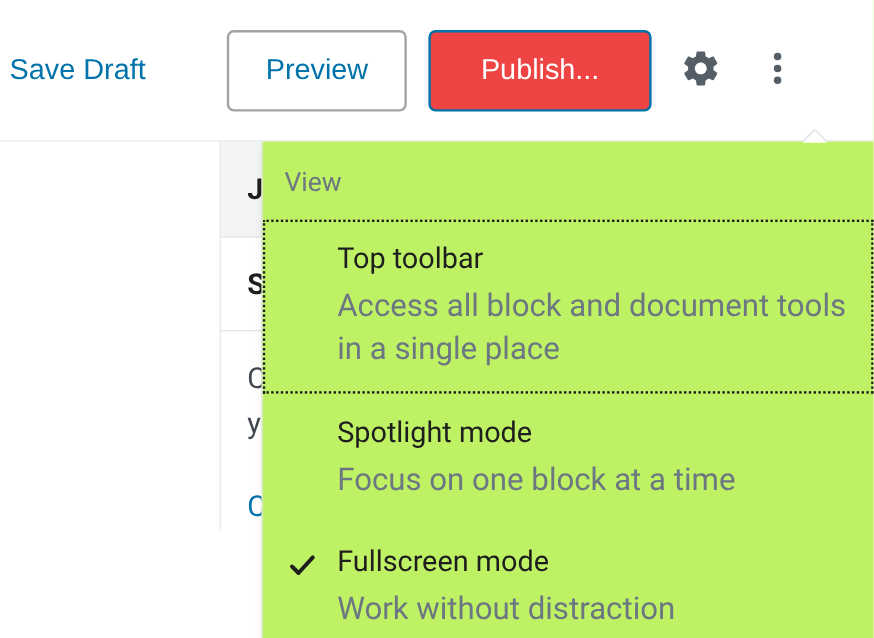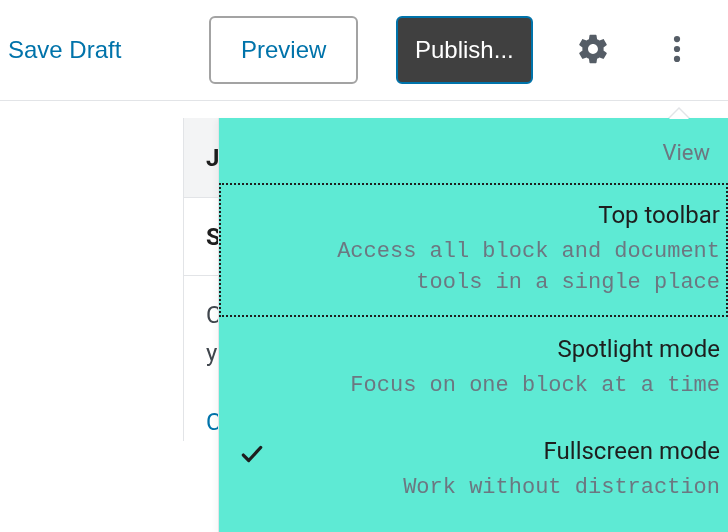--- a/index.html
+++ b/index.html
@@ -1,24 +1,24 @@
 <!DOCTYPE html>
 <html><head>
 <meta charset="utf-8">
 <style>
   * { box-sizing: border-box; margin: 0; padding: 0; }
   html, body { width: 728px; height: 532px; overflow: hidden; font-family: -apple-system, BlinkMacSystemFont, "Segoe UI", Roboto, sans-serif; }
   body { background: #fff; position: relative; }
 
   .toolbar {
-    height: 101px;
+    height: 118px;
     border-bottom: 1px solid #e2e4e7;
     display: flex;
     align-items: center;
-    justify-content: space-between;
+    justify-content: flex-start;
     padding: 0 28px 0 0;
     gap: 18px;
     background: #fff;
   }
 
   .save-draft {
     color: #0073aa;
     font-size: 24px;
     background: none;
     border: none;
@@ -32,25 +32,25 @@
     background: #fff;
     border: 2px solid #a3a3a3;
     border-radius: 6px;
     font-size: 24px;
     padding: 18px 30px;
     cursor: pointer;
   }
 
   .publish-btn {
     color: #fff;
-    background: #404040;
+    background: #ef4444;
     border: 2px solid #0073aa;
     border-radius: 6px;
     font-size: 24px;
-    padding: 18px 17px;
+    padding: 18px 42px;
     cursor: pointer;
   }
 
   .icon-btn {
     background: none;
     border: none;
     cursor: pointer;
     width: 46px;
     height: 46px;
     display: flex;
@@ -105,25 +105,24 @@
     font-size: 24px;
   }
 
   
   .dropdown {
     position: absolute;
     top: 118px;
     left: 218px;
     right: 0;
     bottom: 0;
-    background: #5eead4;
+    background: #bef264;
     border-left: 1px solid #e2e4e7;
     box-shadow: -2px 2px 6px rgba(0,0,0,0.04);
     padding-top: 18px;
-    text-align: right;
   }
 
   .dropdown::before {
     content: "";
     position: absolute;
     top: -11px;
     right: 38px;
     width: 0; height: 0;
     border-left: 11px solid transparent;
     border-right: 11px solid transparent;
@@ -154,24 +153,23 @@
   .menu-item.focused {
     outline: 2px dotted #1e1e1e;
     outline-offset: -2px;
   }
   .menu-item-title {
     font-size: 24px;
     color: #1e1e1e;
     margin-bottom: 8px;
   }
   .menu-item-desc {
-    font-size: 22px;
+    font-size: 26px;
     color: #6c7781;
     line-height: 1.4;
-    font-family: Liberation Mono, monospace;
   }
   .check {
     position: absolute;
     left: 20px;
     top: 22px;
     width: 26px;
     height: 26px;
     color: #1e1e1e;
   }
   .check svg { width: 26px; height: 26px; }

